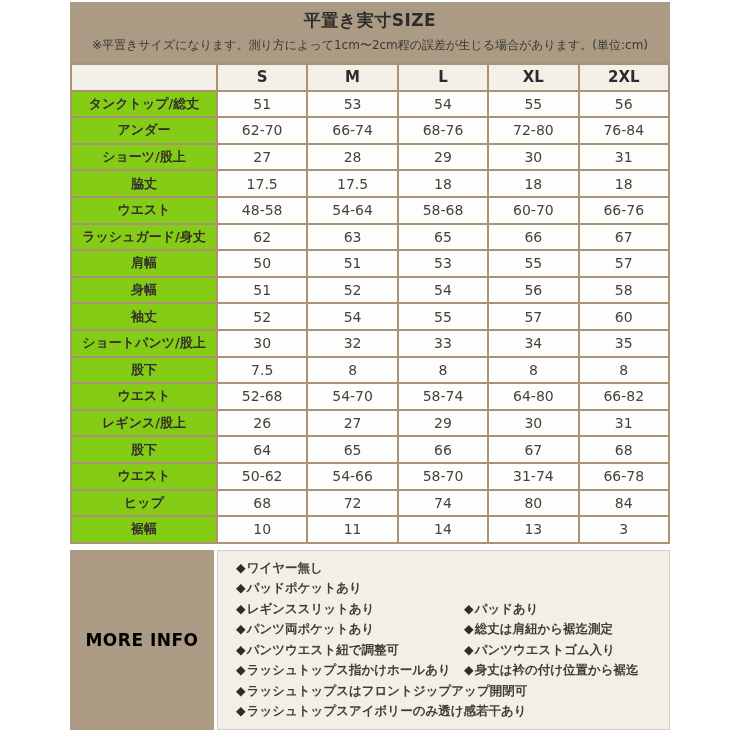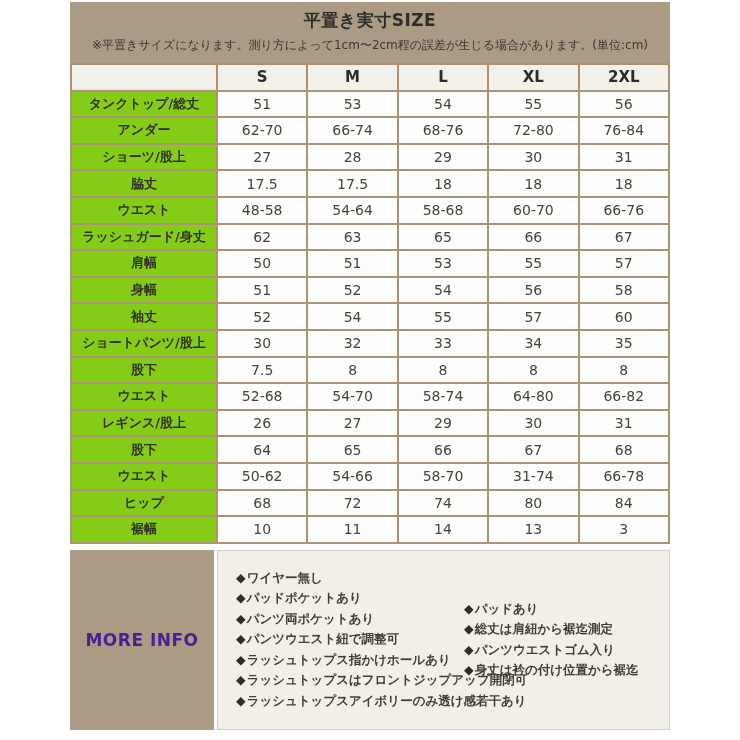--- a/index.html
+++ b/index.html
@@ -74,21 +74,21 @@
     height: 180px;
   }
   .info-label {
     width: 144px;
     background: #ab9b85;
     display: flex;
     align-items: center;
     justify-content: center;
     font-weight: bold;
     font-size: 17px;
-    color: #4c1d95;
+    color: #000000;
     letter-spacing: 0.5px;
     flex-shrink: 0;
   }
   .info-lists {
     flex: 1;
     background: #f2efe8;
     border: 1px solid #d6d0c2;
     margin-left: 3px;
     display: flex;
     align-items: center;
@@ -282,20 +282,21 @@
         </tr>
       </tbody>
   </table>
 
   <div class="info-block">
     <div class="info-label">MORE INFO</div>
     <div class="info-lists">
       <div class="info-list left">
           <div class="info-item"><span class="bullet">◆</span><span>ワイヤー無し</span></div>
           <div class="info-item"><span class="bullet">◆</span><span>パッドポケットあり</span></div>
+          <div class="info-item"><span class="bullet">◆</span><span>レギンススリットあり</span></div>
           <div class="info-item"><span class="bullet">◆</span><span>パンツ両ポケットあり</span></div>
           <div class="info-item"><span class="bullet">◆</span><span>パンツウエスト紐で調整可</span></div>
           <div class="info-item"><span class="bullet">◆</span><span>ラッシュトップス指かけホールあり</span></div>
           <div class="info-item"><span class="bullet">◆</span><span>ラッシュトップスはフロントジップアップ開閉可</span></div>
           <div class="info-item"><span class="bullet">◆</span><span>ラッシュトップスアイボリーのみ透け感若干あり</span></div>
         </div>
       <div class="info-list right">
           <div class="info-item"><span class="bullet">◆</span><span>パッドあり</span></div>
           <div class="info-item"><span class="bullet">◆</span><span>総丈は肩紐から裾迄測定</span></div>
           <div class="info-item"><span class="bullet">◆</span><span>パンツウエストゴム入り</span></div>

